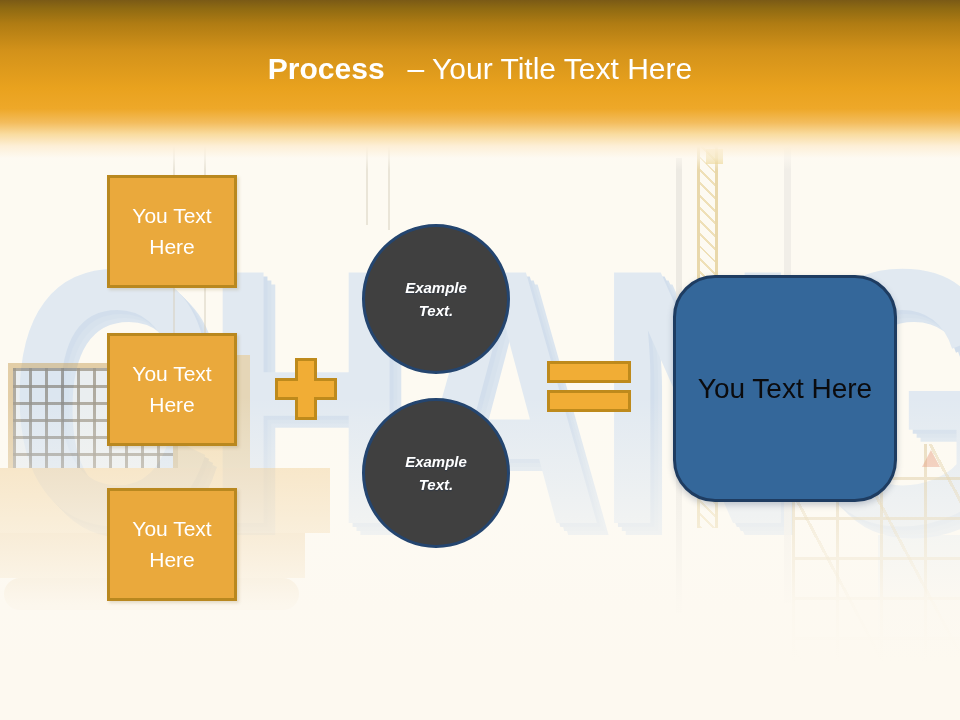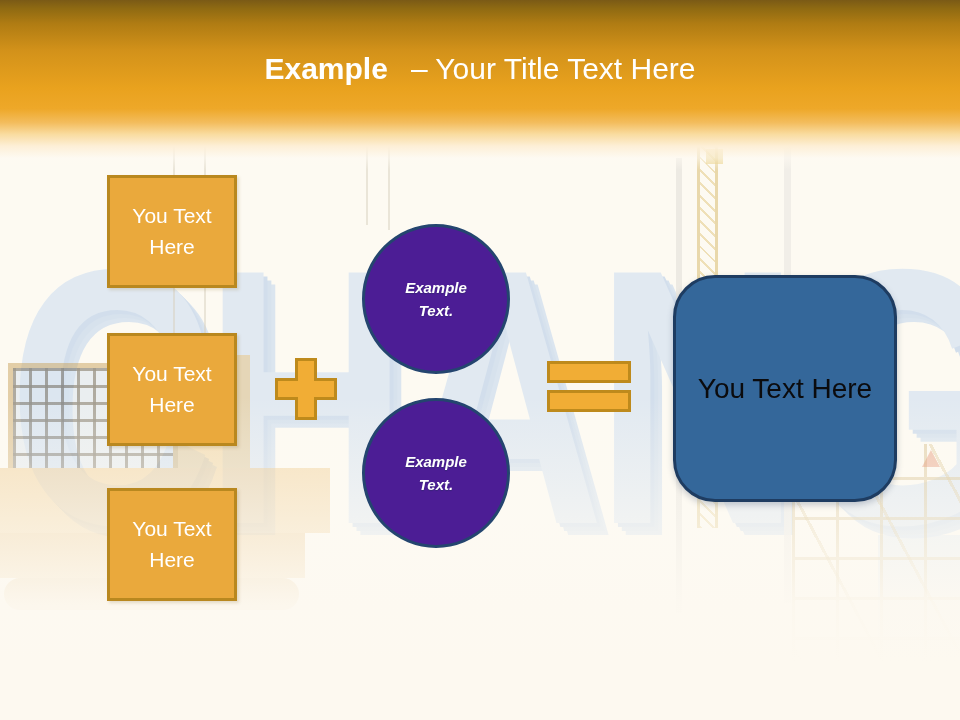--- a/index.html
+++ b/index.html
@@ -92,21 +92,21 @@
   }
   .tb1{top:175px;} .tb2{top:333px;} .tb3{top:488px;}
   .text-box .lbl{width:100px; text-align:center; color:#fff; font-size:21px; line-height:1.45;}
 
   .op{position:absolute;}
   .op-plus{left:275px; top:358px;}
   .op-equals{left:547px; top:361px;}
 
   .circle{
     position:absolute; left:362px; width:148px; height:150px; box-sizing:border-box;
-    background:#4c1d95; border:3px solid #24456f; border-radius:50%;
+    background:#404040; border:3px solid #24456f; border-radius:50%;
     display:flex; align-items:center; justify-content:center;
   }
   .c1{top:224px;} .c2{top:398px;}
   .circle .lbl{
     width:90px; text-align:center; color:#fff; font-size:15px;
     font-weight:700; font-style:italic; line-height:1.55;
     text-shadow:0 1px 1px rgba(30,50,80,.4);
   }
 
   .result-box{
@@ -146,21 +146,21 @@
     <div class="blue-frag"></div>
     <div class="scaffold"></div>
     <div class="scaffold-diag"></div>
     <div class="cone"></div>
   </div>
 
   <div class="bg-fade"></div>
 
   <div class="header"></div>
   <h1 class="title shape">
-    <span class="t-bold">Example</span><span class="t-rest">– Your Title Text Here</span>
+    <span class="t-bold">Process</span><span class="t-rest">– Your Title Text Here</span>
   </h1>
 
   <div class="text-box tb1 shape">
     <span class="lbl">You Text Here</span>
   </div>
   <div class="text-box tb2 shape">
     <span class="lbl">You Text Here</span>
   </div>
   <div class="text-box tb3 shape">
     <span class="lbl">You Text Here</span>

